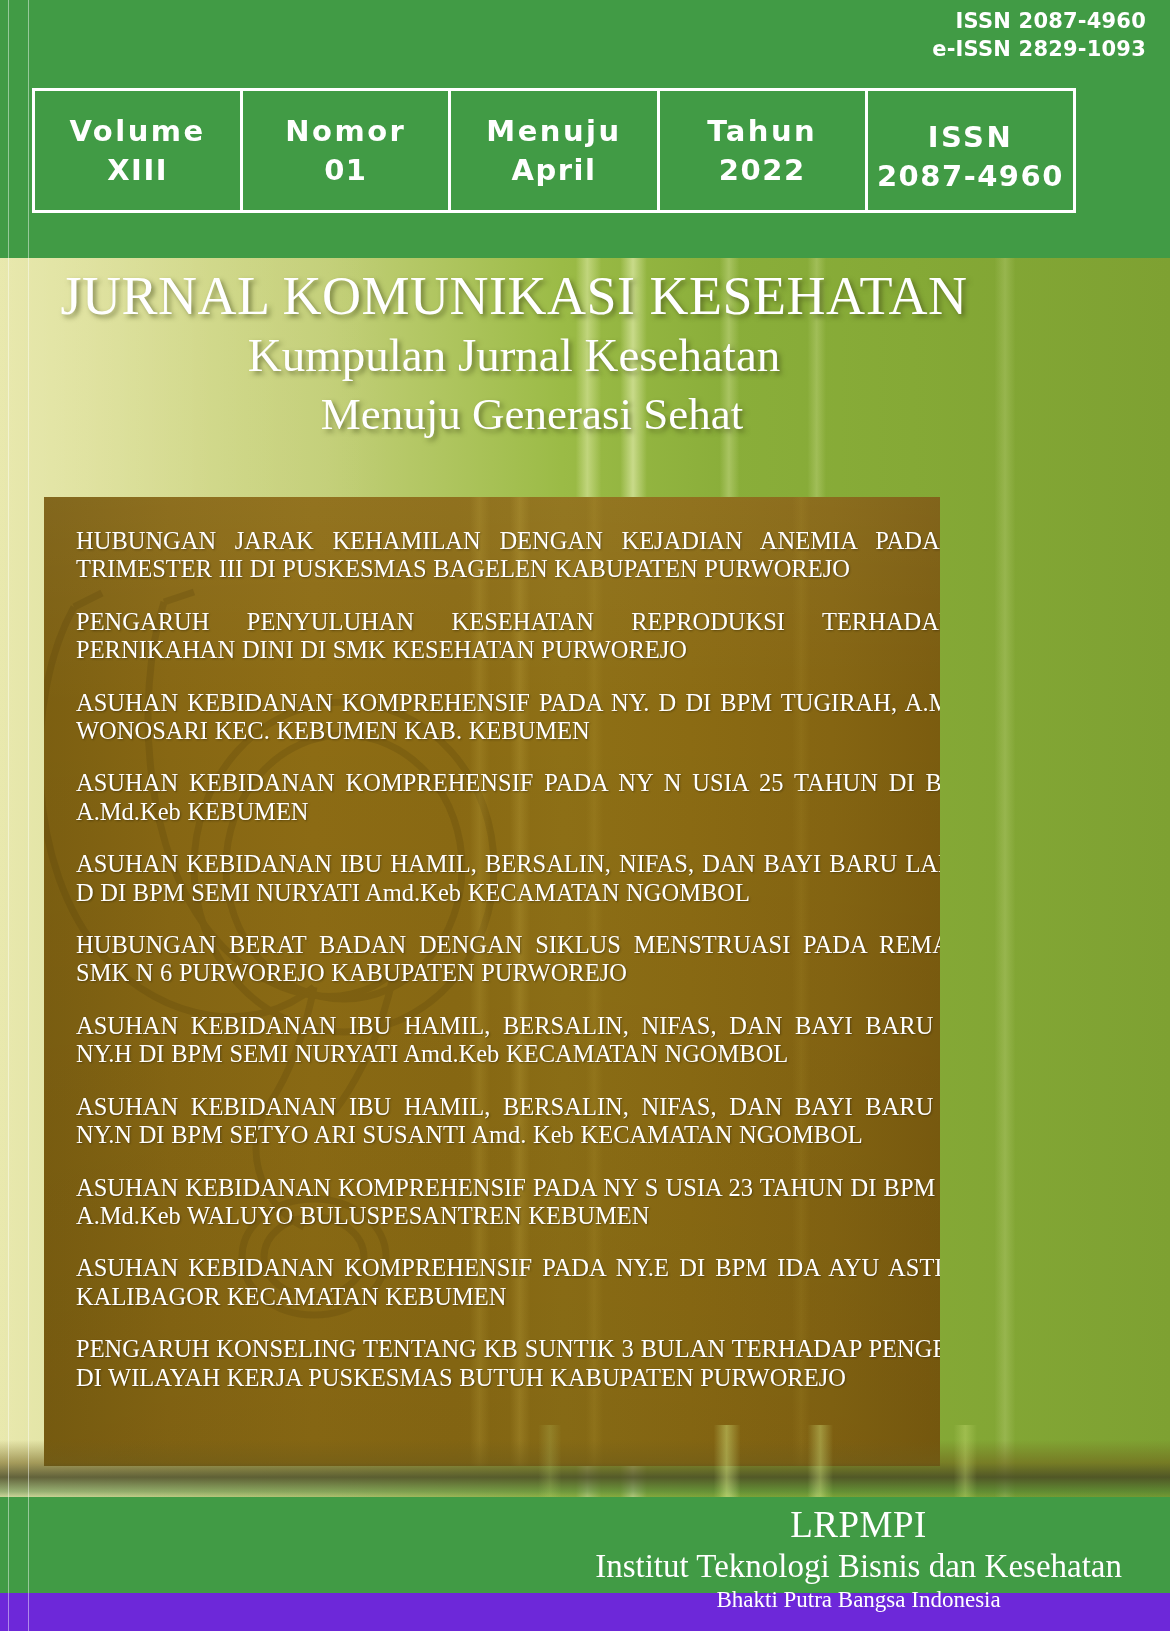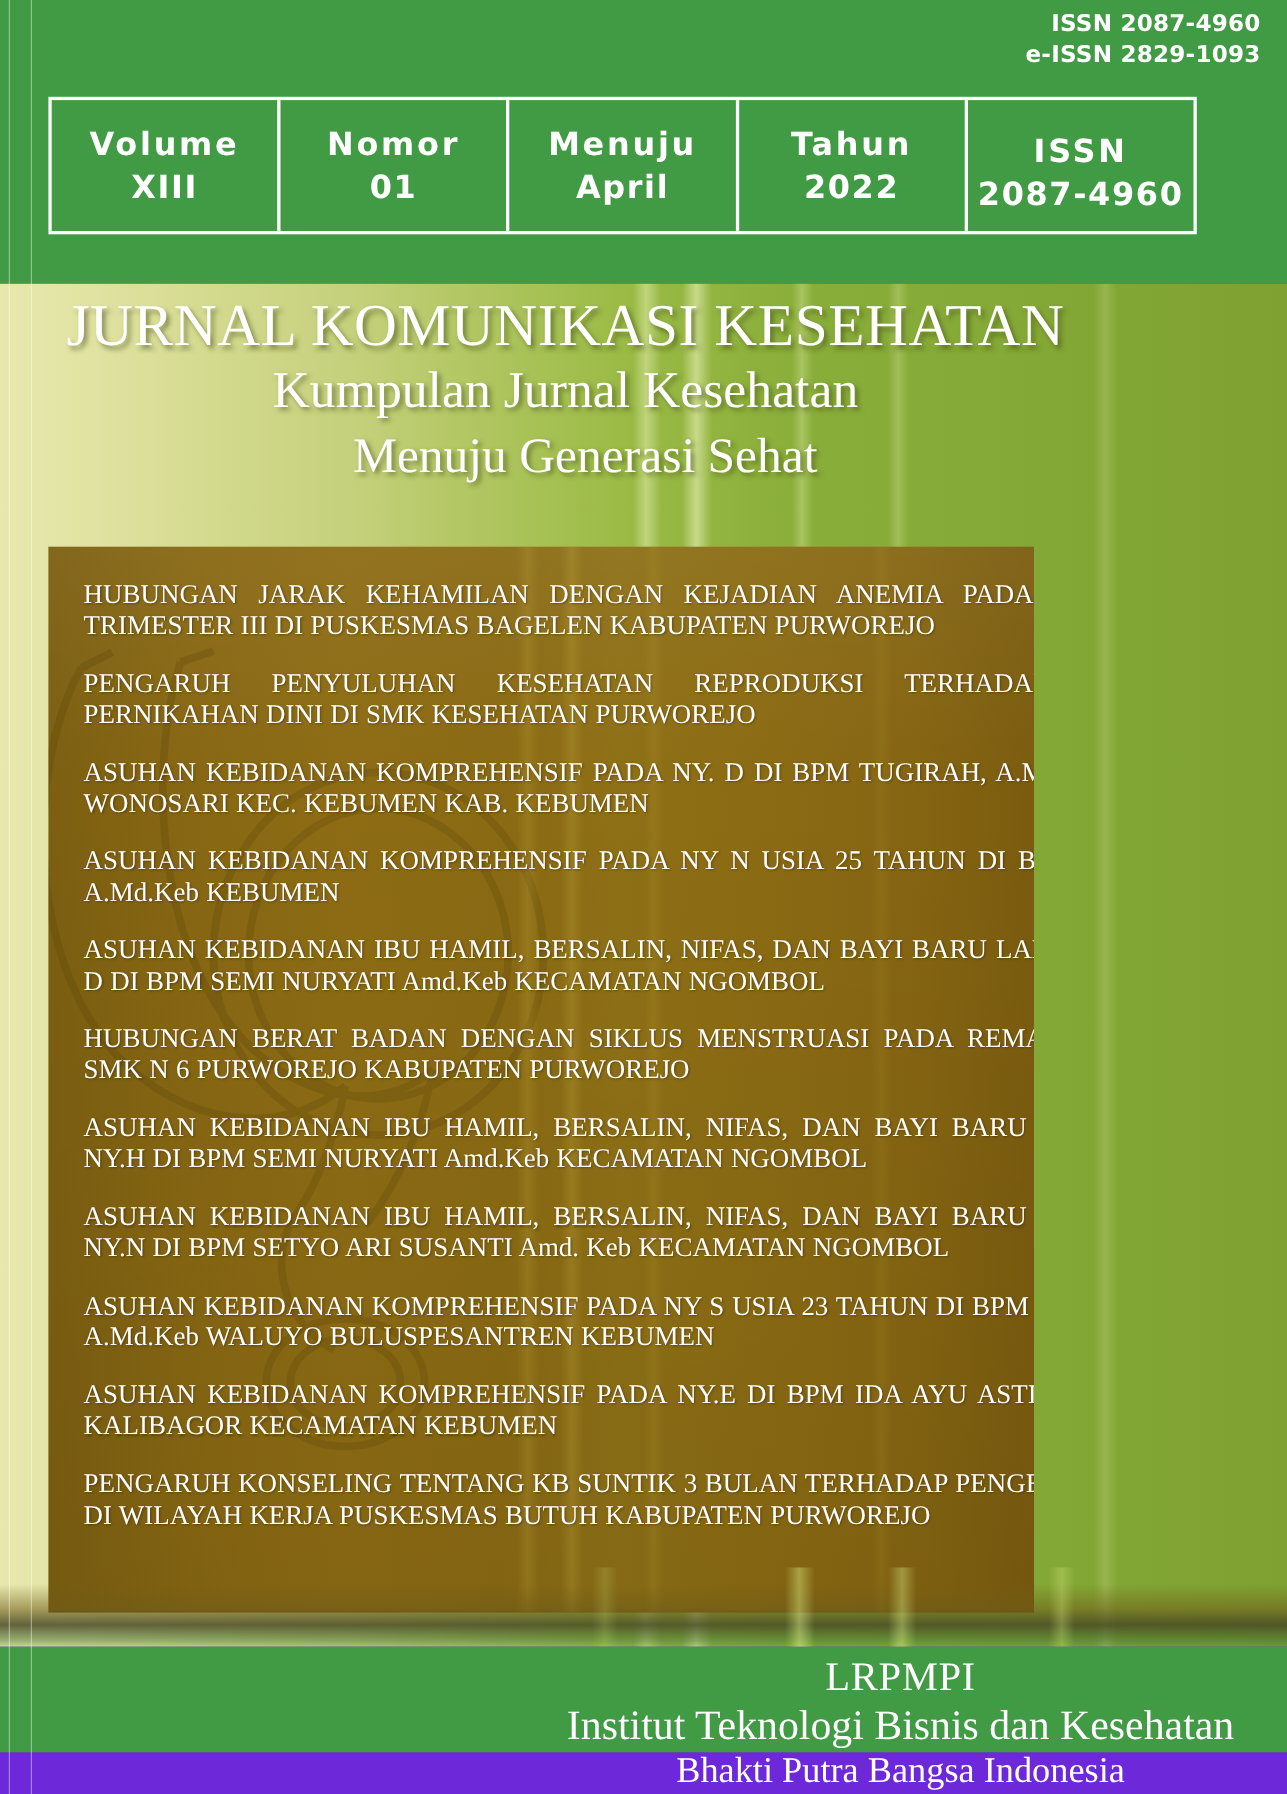--- a/index.html
+++ b/index.html
@@ -48,21 +48,21 @@
     font-family: "DejaVu Sans", sans-serif;
     font-weight: bold;
     font-size: 21px;
     line-height: 1.32;
     letter-spacing: 0.2px;
   }
 
   
   #masthead-table {
     position: absolute;
-    left: 44px;
+    left: 32px;
     top: 88px;
     width: 1044px;
     height: 125px;
     border: 3px solid #ffffff;
     box-sizing: border-box;
     display: flex;
   }
   .mcell {
     flex: 1 1 0;
     border-right: 3px solid #ffffff;
@@ -250,22 +250,22 @@
   }
   #footer-text {
     position: absolute;
     right: 48px;
     top: 6px;
     text-align: center;
     color: #ffffff;
     line-height: 1.18;
   }
   #footer-org { font-size: 37px; letter-spacing: 0.5px; }
-  #footer-inst1 { font-size: 38px; }
-  #footer-inst2 { font-size: 33px; }
+  #footer-inst1 { font-size: 33px; }
+  #footer-inst2 { font-size: 23px; }
 </style>
 </head>
 <body>
 
 <div id="cover">
 
   <div class="spine a"></div>
   <div class="spine b"></div>
 
   <div id="header">

